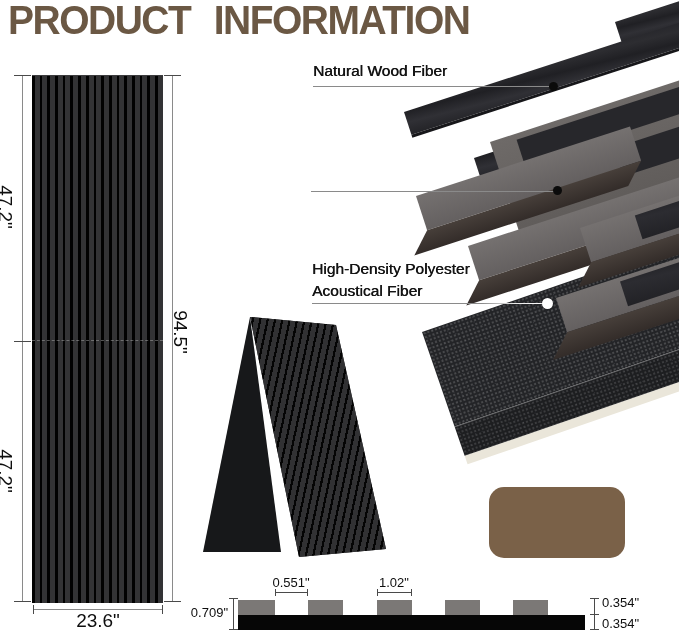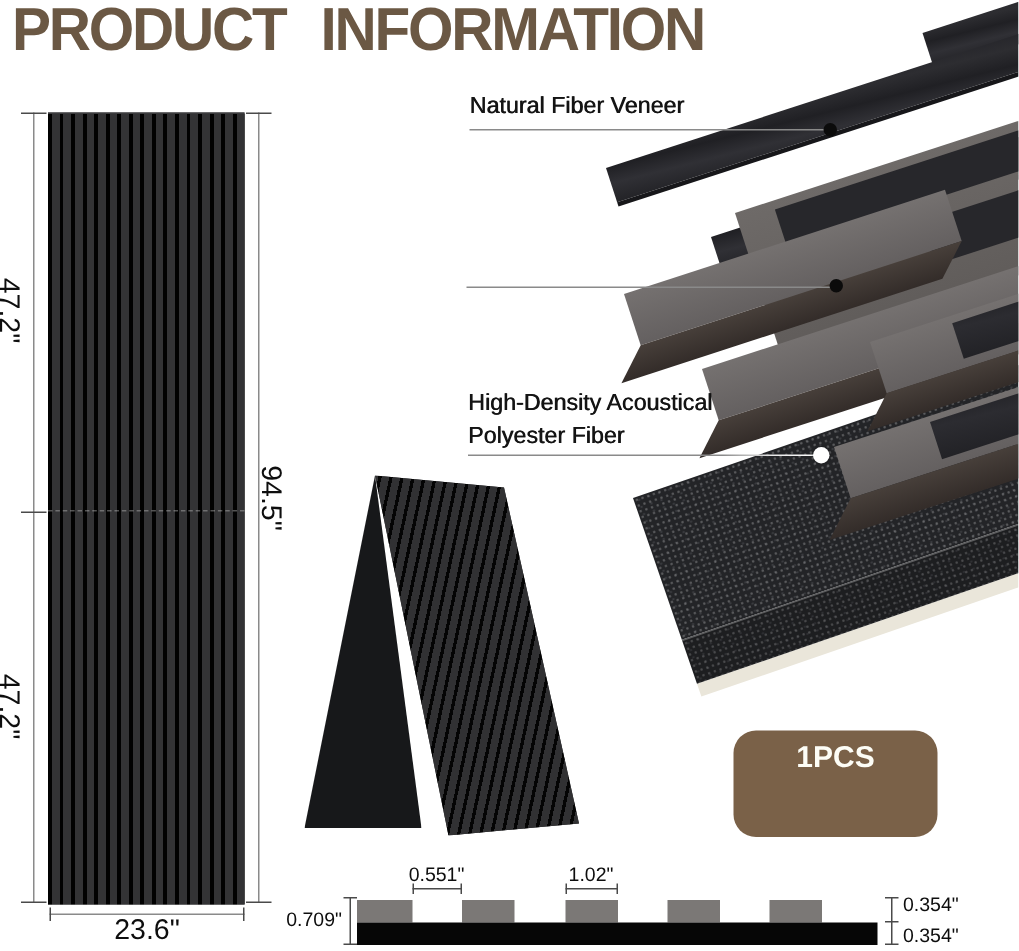--- a/index.html
+++ b/index.html
@@ -129,36 +129,35 @@
     <div class="top" style="height:36px;"></div>
     <div class="front" style="height:20px;"></div>
     <div class="lay" style="left:56px;top:5px;width:150px;height:25px;"></div>
   </div>
   <div class="abs rot blk" style="left:556px;top:298px;width:225px;">
     <div class="top" style="height:36px;"></div>
     <div class="front" style="height:22px;"></div>
     <div class="lay" style="left:66px;top:4px;width:160px;height:26px;"></div>
   </div>
 
-  <div class="abs lbl" style="left:313px;top:60px;">Natural Fiber Veneer</div>
+  <div class="abs lbl" style="left:313px;top:60px;">Natural Wood Fiber</div>
   <div class="abs leader" style="left:313px;top:86px;width:240px;background:#8a8a8a;"></div>
   <div class="abs dot dot-black" style="left:549px;top:82px;"></div>
 
   <div class="abs leader" style="left:311px;top:191px;width:246px;background:#8a8a8a;"></div>
   <div class="abs dot dot-black" style="left:553px;top:186px;"></div>
 
   <div class="abs lbl" style="left:312px;top:258px;">
-    <div>High-Density Acoustical</div>
-    <div>Polyester Fiber</div>
+    <div>High-Density Polyester</div>
+    <div>Acoustical Fiber</div>
   </div>
   <div class="abs leader" style="left:312px;top:303px;width:236px;background:linear-gradient(90deg,#8a8a8a 0 72%,#e9e9e9 86%,#ffffff);"></div>
   <div class="abs dot dot-white" style="left:542px;top:298px;"></div>
 
   <div class="abs badge">
-    <div class="l1">1PCS</div>
   </div>
 
   <div class="abs cs-slat" style="left:238px;width:37px;"></div>
   <div class="abs cs-slat" style="left:308px;"></div>
   <div class="abs cs-slat" style="left:377px;"></div>
   <div class="abs cs-slat" style="left:445px;"></div>
   <div class="abs cs-slat" style="left:513px;"></div>
   <div class="abs cs-base"></div>
 
   <div class="abs cs-txt" style="left:266px;top:575px;width:50px;text-align:center;">0.551"</div>

